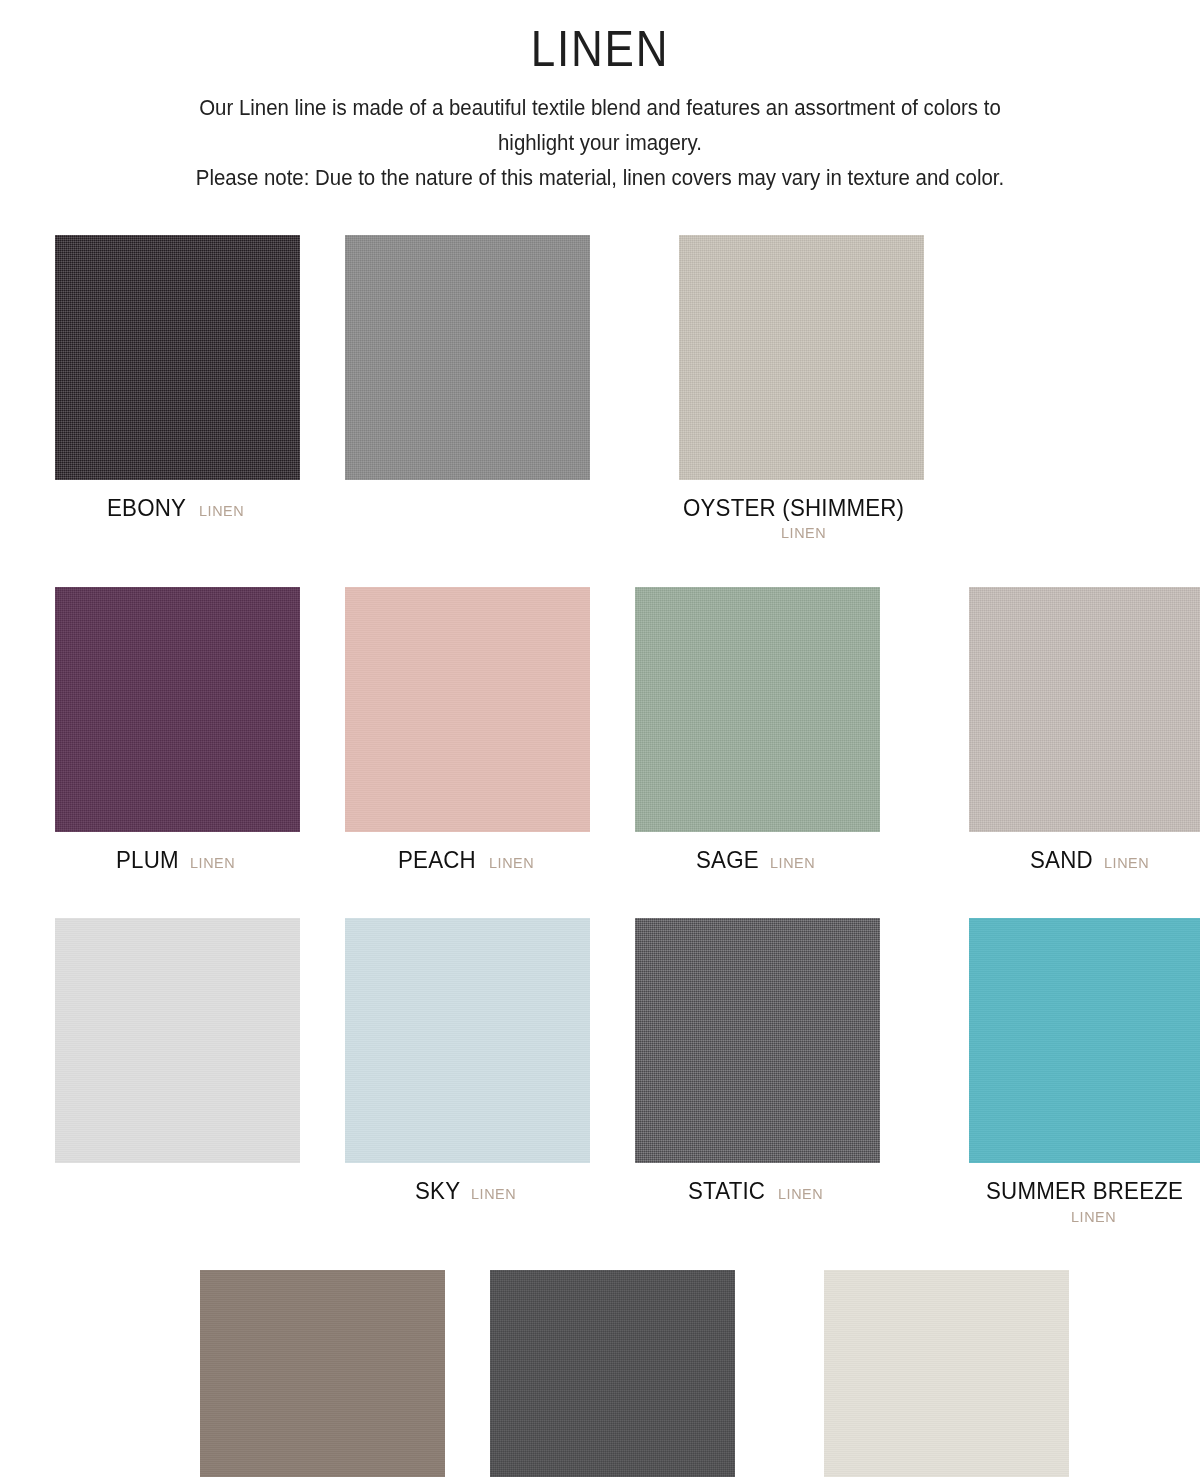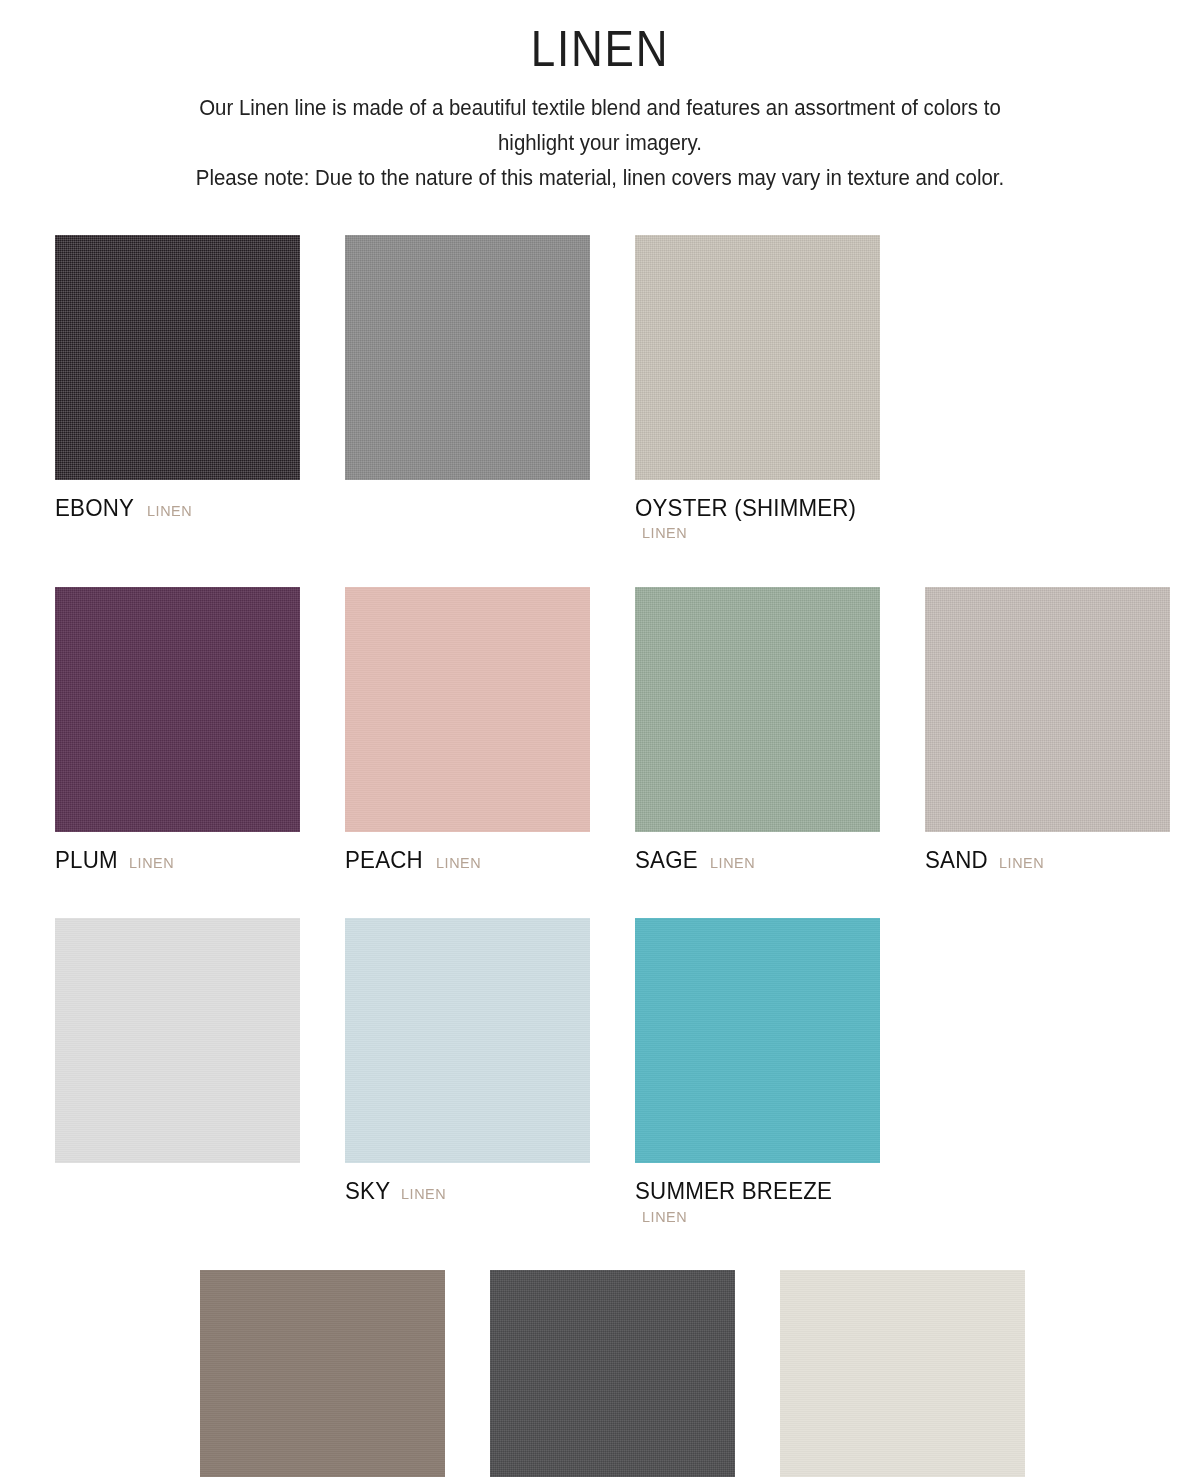--- a/index.html
+++ b/index.html
@@ -54,32 +54,34 @@
   
   .grid {
     position: absolute;
     left: 55px;
     top: 235px;
     width: 1110px;
   }
   .grid-row {
     display: flex;
     margin-bottom: 43px;
+    text-align: center;
   }
   .grid-row.offset {
     margin-left: 145px;
   }
   .cell {
     width: 245px;
     margin-right: 45px;
     display: flex;
     flex-direction: column;
   }
   .cell:last-child {
     margin-right: 0;
+    margin-left: 44px;
   }
 
   .swatch {
     width: 245px;
     height: 245px;
     display: block;
     position: relative;
     background-repeat: repeat;
     background-size: 3px 3px, 4px 4px, 100% 100%;
   }
@@ -187,20 +189,24 @@
       </div>
       <div class="grid-row">
         <div class="cell">
           <div class="swatch texture-soft" style="background-color: rgb(222, 222, 222);"></div>
         </div>
         <div class="cell">
           <div class="swatch texture-soft" style="background-color: rgb(207, 222, 227);"></div>
           <div class="caption"><span class="swatch-name">SKY</span><span class="swatch-suffix" style="color: rgb(181, 163, 148);">LINEN</span></div>
         </div>
         <div class="cell">
+          <div class="swatch texture-heavy" style="background-color: rgb(91, 90, 94);"></div>
+          <div class="caption"><span class="swatch-name">STATIC</span><span class="swatch-suffix" style="color: rgb(181, 163, 148);">LINEN</span></div>
+        </div>
+        <div class="cell">
           <div class="swatch texture-soft" style="background-color: rgb(92, 184, 196);"></div>
           <div class="caption"><span class="swatch-name">SUMMER BREEZE</span><span class="swatch-suffix" style="color: rgb(181, 163, 148);">LINEN</span></div>
         </div>
       </div>
       <div class="grid-row offset">
         <div class="cell">
           <div class="swatch texture-soft" style="background-color: rgb(139, 125, 115);"></div>
         </div>
         <div class="cell">
           <div class="swatch" style="background-color: rgb(78, 78, 80);"></div>

